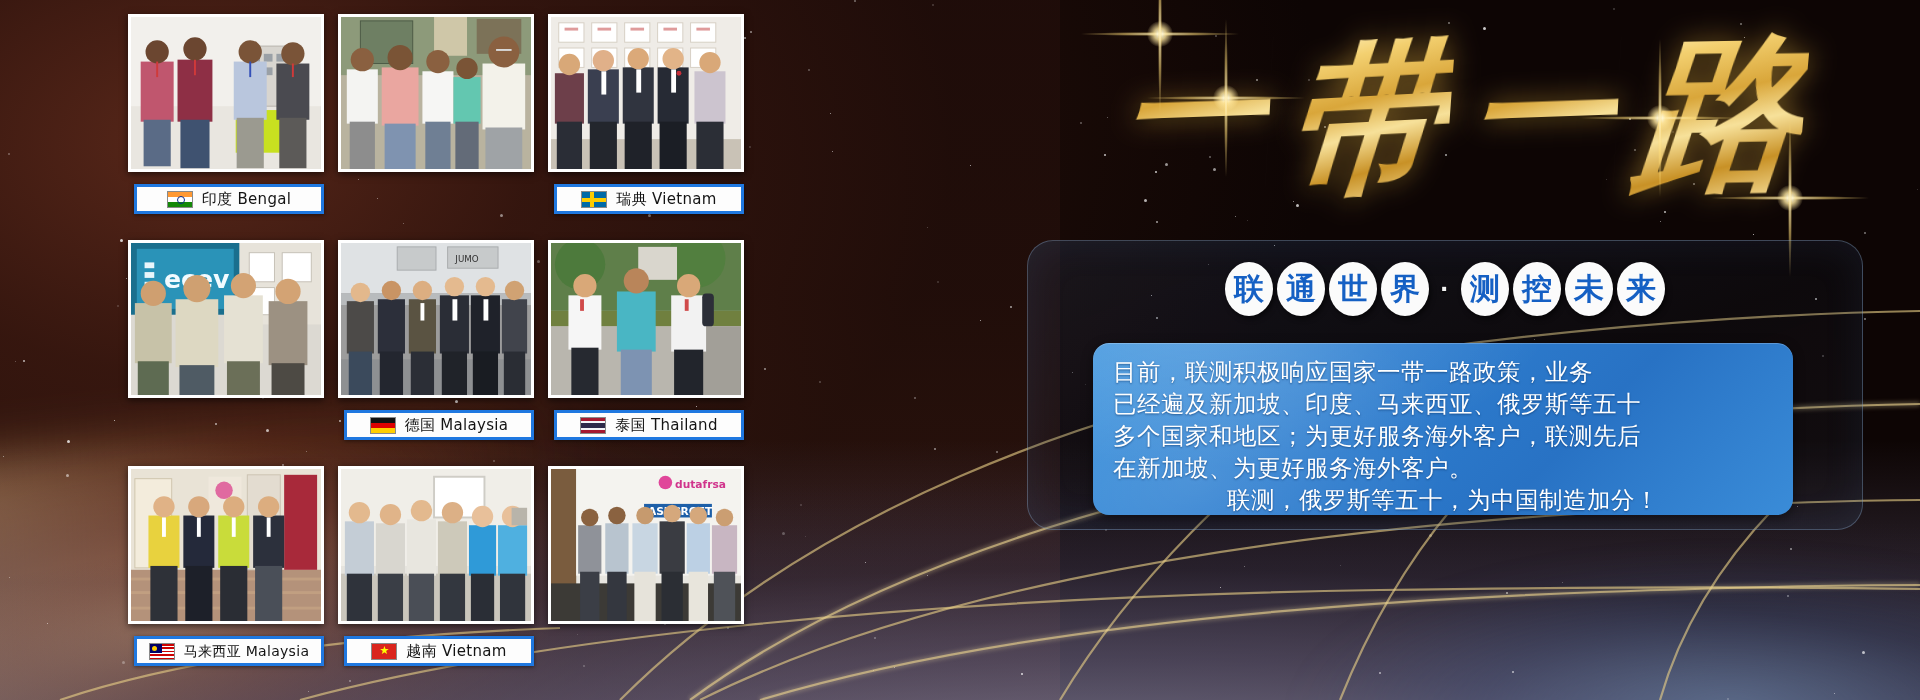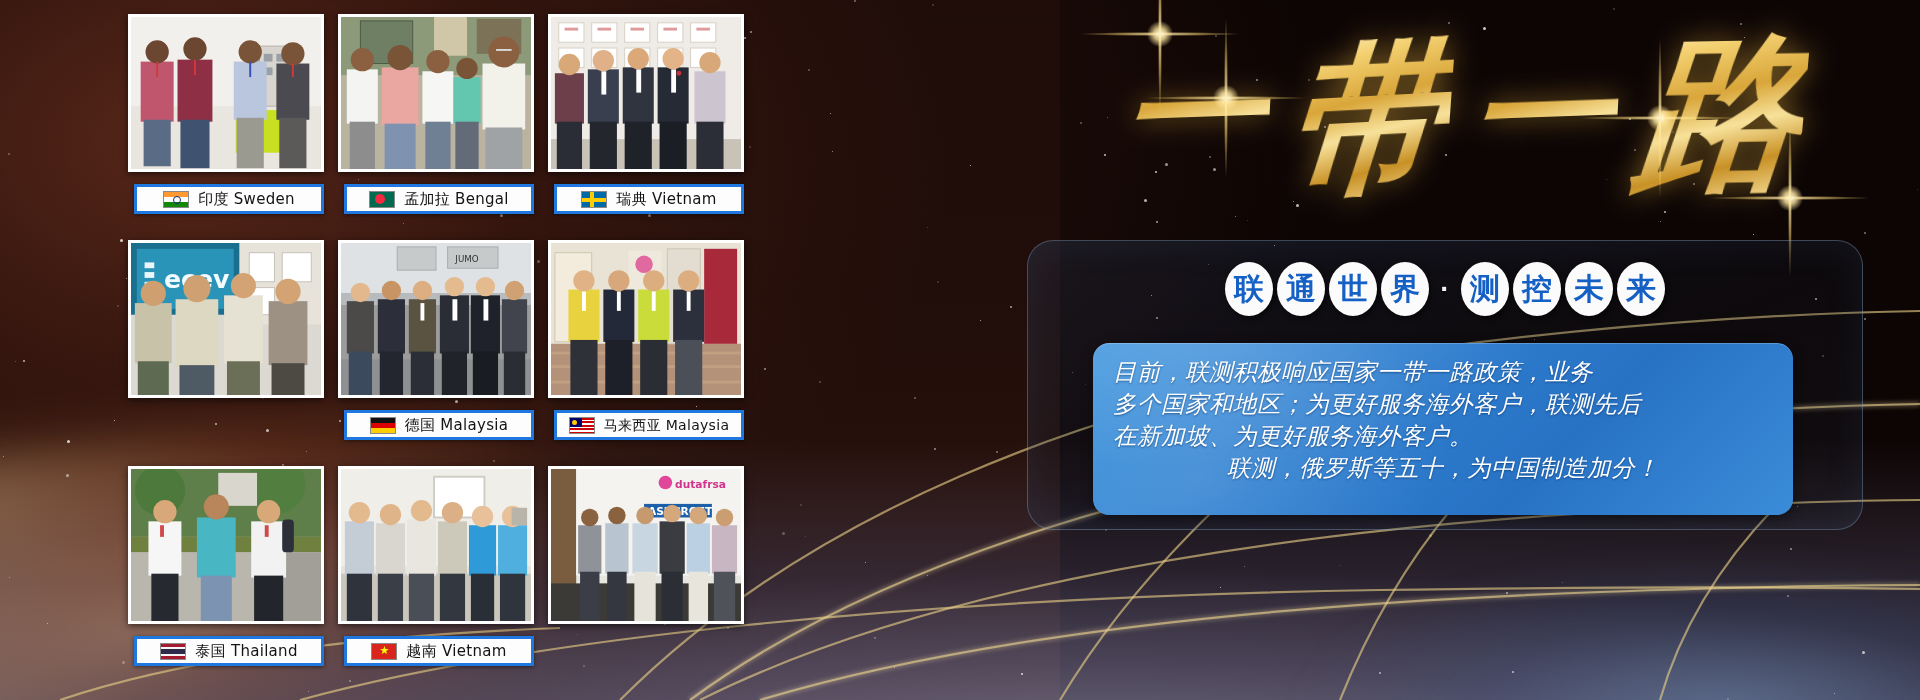--- a/index.html
+++ b/index.html
@@ -244,21 +244,20 @@
   .bluebox p {
     position: relative;
     font-family: "DejaVu Sans", "Liberation Sans", sans-serif;
     color: #ffffff;
     font-size: 23.5px;
     line-height: 32px;
     letter-spacing: .5px;
     text-shadow: 0 1px 2px rgba(0,40,90,.55);
     margin: 0;
     white-space: nowrap;
-    font-style: italic;
   }
   .bluebox p.center { text-align: center; }
 </style>
 </head>
 <body>
 
 <div class="stage">
 
   <div class="bg-space"></div>
   <div class="bg-brown"></div>
@@ -497,21 +496,21 @@
           <g stroke="#d03a3a" stroke-width="2" fill="none">
               <path d="M27 46 l0 16"></path>
               <path d="M66 44 l0 16"></path>
               <path d="M167 48 l0 14"></path>
             </g>
           <path d="M123 46 l0 16" stroke="#3450b8" stroke-width="2" fill="none"></path>
         </svg>
       </div>
       <div class="label">
         <span class="flag f-india"></span>
-        <span class="txt">印度 Sweden</span>
+        <span class="txt">印度 Bengal</span>
       </div>
     </div>
 
     <div class="card">
       <div class="photo">
         <svg class="scene" viewBox="0 0 196 158" preserveAspectRatio="none">
           <rect width="196" height="158" fill="#b9b39f"></rect>
           <rect x="0" y="0" width="196" height="60" fill="#8d9a7a"></rect>
           <rect x="20" y="4" width="54" height="44" fill="#6e7f63" stroke="#4c5a45"></rect>
           <rect x="96" y="0" width="34" height="40" fill="#cfc7a8"></rect>
@@ -536,24 +535,20 @@
               <circle cx="130" cy="53" r="11" fill="#7a5436"></circle>
               <rect x="118" y="108" width="24" height="50" fill="#636b78"></rect>
             </g>
           <g>
               <rect x="146" y="48" width="44" height="68" fill="#f3f2ea"></rect>
               <circle cx="168" cy="36" r="16" fill="#8a6040"></circle>
               <rect x="149" y="114" width="38" height="44" fill="#9fa3a6"></rect>
             </g>
           <path d="M160 34 h16" stroke="#d8d8d8" stroke-width="2"></path>
         </svg>
-      </div>
-      <div class="label">
-        <span class="flag f-bengal"></span>
-        <span class="txt">孟加拉 Bengal</span>
       </div>
     </div>
 
     <div class="card">
       <div class="photo">
         <svg class="scene" viewBox="0 0 196 158" preserveAspectRatio="none">
           <rect width="196" height="158" fill="#efece7"></rect>
           <g fill="#ffffff" stroke="#d6cfc4">
             <rect x="8" y="6" width="26" height="20"></rect>
               <rect x="42" y="6" width="26" height="20"></rect>
@@ -706,70 +701,20 @@
       </div>
       <div class="label">
         <span class="flag f-germany"></span>
         <span class="txt">德国 Malaysia</span>
       </div>
     </div>
 
     <div class="card">
       <div class="photo">
         <svg class="scene" viewBox="0 0 196 158" preserveAspectRatio="none">
-          <rect width="196" height="158" fill="#d8cfc0"></rect>
-          <rect x="0" y="0" width="196" height="104" fill="#e9e3d6"></rect>
-          <rect x="0" y="104" width="196" height="54" fill="#b4927a"></rect>
-          <g fill="#caa887" opacity=".6">
-              <rect x="0" y="112" width="196" height="3"></rect>
-              <rect x="0" y="126" width="196" height="3"></rect>
-              <rect x="0" y="142" width="196" height="3"></rect>
-            </g>
-          <rect x="4" y="10" width="38" height="92" fill="#f3ecdc" stroke="#cfc4ad"></rect>
-          <rect x="120" y="6" width="34" height="98" fill="#e3dcd0" stroke="#cbc2b2"></rect>
-          <rect x="158" y="6" width="34" height="98" fill="#a8293a"></rect>
-          <rect x="80" y="8" width="34" height="40" fill="#efe8dc"></rect>
-          <circle cx="96" cy="22" r="9" fill="#e06aa0"></circle>
-          <g>
-              <rect x="18" y="48" width="32" height="54" fill="#e8d23e"></rect>
-              <circle cx="34" cy="39" r="11" fill="#e0b286"></circle>
-              <rect x="20" y="100" width="28" height="58" fill="#2e3138"></rect>
-            </g>
-          <g>
-              <rect x="54" y="48" width="32" height="54" fill="#24293a"></rect>
-              <circle cx="70" cy="39" r="11" fill="#d8a87c"></circle>
-              <rect x="56" y="100" width="28" height="58" fill="#1d2029"></rect>
-            </g>
-          <g>
-              <rect x="90" y="48" width="32" height="54" fill="#c9dc3a"></rect>
-              <circle cx="106" cy="39" r="11" fill="#dcad7f"></circle>
-              <rect x="92" y="100" width="28" height="58" fill="#2a2d34"></rect>
-            </g>
-          <g>
-              <rect x="126" y="48" width="32" height="54" fill="#2c303c"></rect>
-              <circle cx="142" cy="39" r="11" fill="#dcad7f"></circle>
-              <rect x="128" y="100" width="28" height="58" fill="#4a4f58"></rect>
-            </g>
-          <g fill="#fff">
-              <rect x="32" y="50" width="4" height="20"></rect>
-              <rect x="68" y="50" width="4" height="20"></rect>
-              <rect x="104" y="50" width="4" height="20"></rect>
-              <rect x="140" y="50" width="4" height="20"></rect>
-            </g>
-        </svg>
-      </div>
-      <div class="label wide">
-        <span class="flag f-malaysia"></span>
-        <span class="txt">马来西亚 Malaysia</span>
-      </div>
-    </div>
-
-    <div class="card">
-      <div class="photo">
-        <svg class="scene" viewBox="0 0 196 158" preserveAspectRatio="none">
           <rect width="196" height="158" fill="#c9c6bd"></rect>
           <rect x="0" y="0" width="196" height="70" fill="#5f7f4a"></rect>
           <circle cx="30" cy="22" r="26" fill="#4d7a3c"></circle>
           <circle cx="150" cy="16" r="30" fill="#527f3f"></circle>
           <rect x="90" y="4" width="40" height="34" fill="#d9d6cd"></rect>
           <rect x="0" y="70" width="196" height="16" fill="#70803f"></rect>
           <rect x="0" y="86" width="196" height="72" fill="#b9b6ae"></rect>
           <rect x="150" y="86" width="46" height="72" fill="#a29f98"></rect>
           <g>
               <rect x="18" y="54" width="34" height="56" fill="#f6f6f6"></rect>
@@ -787,20 +732,70 @@
               <rect x="127" y="110" width="30" height="48" fill="#22252c"></rect>
             </g>
           <rect x="156" y="52" width="12" height="34" rx="4" fill="#2c2f38"></rect>
           <rect x="30" y="58" width="4" height="12" fill="#d04a4a"></rect>
           <rect x="138" y="58" width="4" height="12" fill="#d04a4a"></rect>
         </svg>
       </div>
       <div class="label">
         <span class="flag f-thailand"></span>
         <span class="txt">泰国 Thailand</span>
+      </div>
+    </div>
+
+    <div class="card">
+      <div class="photo">
+        <svg class="scene" viewBox="0 0 196 158" preserveAspectRatio="none">
+          <rect width="196" height="158" fill="#d8cfc0"></rect>
+          <rect x="0" y="0" width="196" height="104" fill="#e9e3d6"></rect>
+          <rect x="0" y="104" width="196" height="54" fill="#b4927a"></rect>
+          <g fill="#caa887" opacity=".6">
+              <rect x="0" y="112" width="196" height="3"></rect>
+              <rect x="0" y="126" width="196" height="3"></rect>
+              <rect x="0" y="142" width="196" height="3"></rect>
+            </g>
+          <rect x="4" y="10" width="38" height="92" fill="#f3ecdc" stroke="#cfc4ad"></rect>
+          <rect x="120" y="6" width="34" height="98" fill="#e3dcd0" stroke="#cbc2b2"></rect>
+          <rect x="158" y="6" width="34" height="98" fill="#a8293a"></rect>
+          <rect x="80" y="8" width="34" height="40" fill="#efe8dc"></rect>
+          <circle cx="96" cy="22" r="9" fill="#e06aa0"></circle>
+          <g>
+              <rect x="18" y="48" width="32" height="54" fill="#e8d23e"></rect>
+              <circle cx="34" cy="39" r="11" fill="#e0b286"></circle>
+              <rect x="20" y="100" width="28" height="58" fill="#2e3138"></rect>
+            </g>
+          <g>
+              <rect x="54" y="48" width="32" height="54" fill="#24293a"></rect>
+              <circle cx="70" cy="39" r="11" fill="#d8a87c"></circle>
+              <rect x="56" y="100" width="28" height="58" fill="#1d2029"></rect>
+            </g>
+          <g>
+              <rect x="90" y="48" width="32" height="54" fill="#c9dc3a"></rect>
+              <circle cx="106" cy="39" r="11" fill="#dcad7f"></circle>
+              <rect x="92" y="100" width="28" height="58" fill="#2a2d34"></rect>
+            </g>
+          <g>
+              <rect x="126" y="48" width="32" height="54" fill="#2c303c"></rect>
+              <circle cx="142" cy="39" r="11" fill="#dcad7f"></circle>
+              <rect x="128" y="100" width="28" height="58" fill="#4a4f58"></rect>
+            </g>
+          <g fill="#fff">
+              <rect x="32" y="50" width="4" height="20"></rect>
+              <rect x="68" y="50" width="4" height="20"></rect>
+              <rect x="104" y="50" width="4" height="20"></rect>
+              <rect x="140" y="50" width="4" height="20"></rect>
+            </g>
+        </svg>
+      </div>
+      <div class="label wide">
+        <span class="flag f-malaysia"></span>
+        <span class="txt">马来西亚 Malaysia</span>
       </div>
     </div>
 
     <div class="card">
       <div class="photo">
         <svg class="scene" viewBox="0 0 196 158" preserveAspectRatio="none">
           <rect width="196" height="158" fill="#e6e4de"></rect>
           <rect x="0" y="0" width="196" height="100" fill="#f0eee8"></rect>
           <rect x="96" y="8" width="52" height="42" fill="#ffffff" stroke="#cfcdc6" stroke-width="2"></rect>
           <rect x="0" y="108" width="196" height="50" fill="#cac6bc"></rect>
@@ -941,18 +936,19 @@
     <span class="sl-item">
         <span>未</span>
       </span>
     <span class="sl-item">
         <span>来</span>
       </span>
   </div>
 
   <div class="bluebox">
     <p>目前，联测积极响应国家一带一路政策，业务</p>
+    <p>已经遍及新加坡、印度、马来西亚、俄罗斯等五十</p>
     <p>多个国家和地区；为更好服务海外客户，联测先后</p>
     <p>在新加坡、为更好服务海外客户。</p>
     <p class="center">联测，俄罗斯等五十，为中国制造加分！</p>
   </div>
 
 </div>
 
 </body></html>

